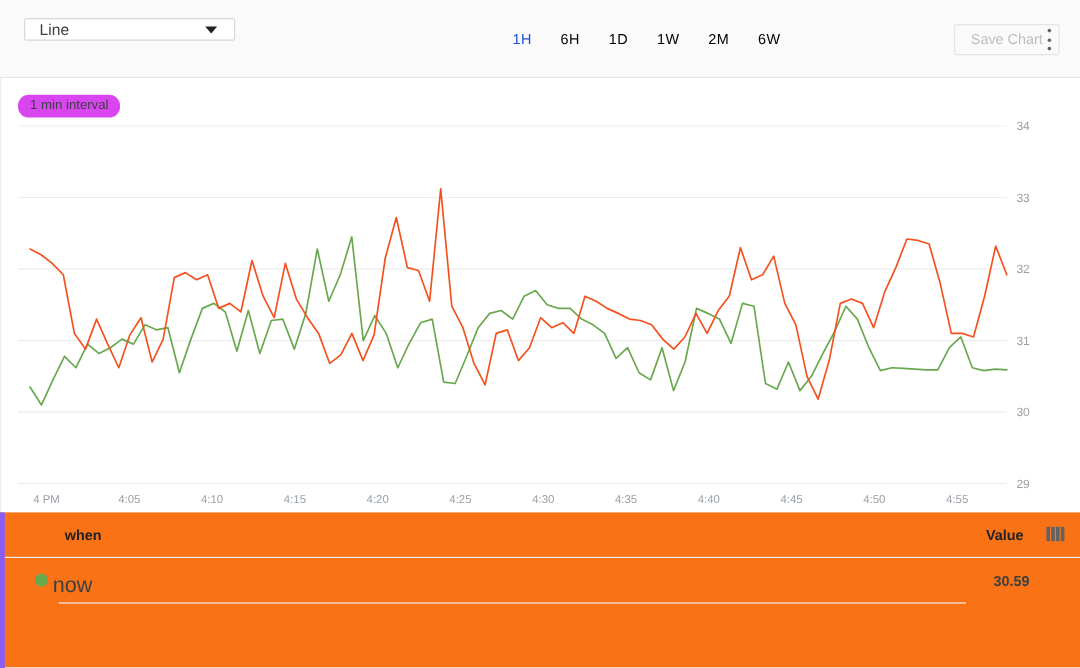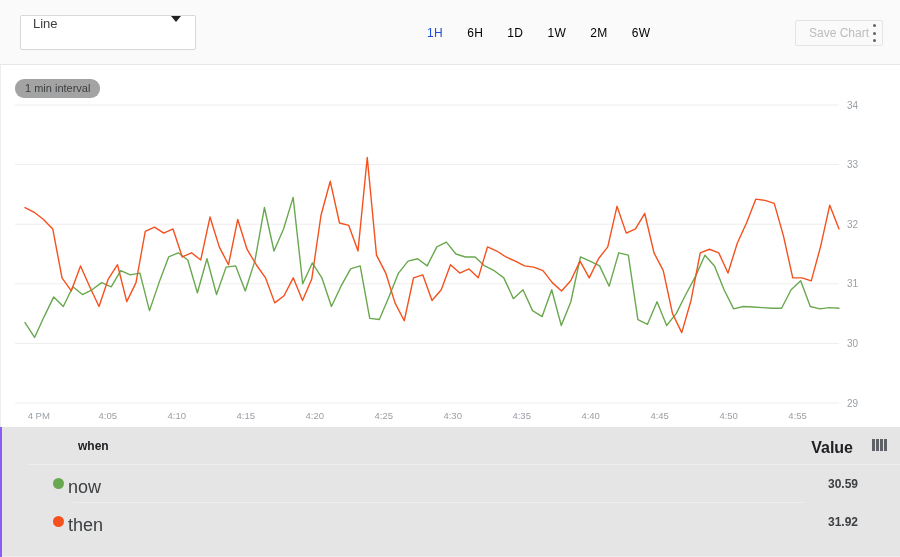--- a/index.html
+++ b/index.html
@@ -23,26 +23,27 @@
     left: 0; top: 0;
     width: 900px;
     height: 65px;
     background: #fafafa;
     border-bottom: 1px solid #e8e8e8;
     box-sizing: border-box;
   }
   .chart-type-select {
     position: absolute;
     left: 20px; top: 15px;
-    width: 176px; height: 35px;
+    width: 176px; height: 19px;
     background: #ffffff;
     border: 1px solid #d8d8d8;
     border-radius: 2px;
     box-sizing: border-box;
     display: flex;
+    align-items: center;
     cursor: pointer;
   }
   .chart-type-label {
     font-size: 13px;
     color: #3c4043;
     margin-left: 12px;
     flex: 1;
   }
   .caret {
     width: 0; height: 0;
@@ -112,21 +113,21 @@
     left: 0; top: 65px;
     width: 900px;
     height: 362px;
     background: #ffffff;
     border-left: 1px solid #ededed;
     box-sizing: border-box;
   }
   .interval-pill {
     position: absolute;
     left: 14px; top: 14px;
-    background: #a3a3a3;
+    background: #d946ef;
     color: #3c4043;
     font-size: 11px;
     border-radius: 9px;
     padding: 3px 10px 4px 10px;
     line-height: 12px;
     text-align: right;
   }
   .plot-svg {
     position: absolute;
     left: 0; top: 0;
@@ -145,41 +146,40 @@
     font-family: "Liberation Sans", sans-serif;
     text-anchor: middle;
   }
 
   
   .legend-table {
     position: absolute;
     left: 0; top: 427px;
     width: 900px;
     height: 130px;
-    background: #e5e5e5;
-    border-left: 2px solid #8b5cf6;
-    box-sizing: border-box;
-    padding-left: 26px;
+    background: #f97316;
+    border-left: 4px solid #8b5cf6;
+    box-sizing: border-box;
   }
   .lt-header {
     position: relative;
     height: 37px;
     border-bottom: 1px solid #ededed;
   }
   .lt-header .when {
     position: absolute;
     left: 50px; top: 12px;
     font-size: 12px;
     font-weight: bold;
     color: #202124;
   }
   .lt-header .value {
     position: absolute;
     right: 47px; top: 12px;
-    font-size: 16px;
+    font-size: 12px;
     font-weight: bold;
     color: #202124;
   }
   .cols-icon {
     position: absolute;
     right: 12px; top: 12px;
     width: 16px; height: 12px;
     display: flex;
     gap: 1px;
     cursor: pointer;
@@ -301,22 +301,17 @@
         <i></i>
       </span>
     </div>
     <div id="legend-rows">
         <div class="lt-row">
           <span class="dot" style="background: rgb(106, 168, 79);"></span>
           <span class="name">now</span>
           <span class="val">30.59</span>
           <span class="lt-divider"></span>
         </div>
-        <div class="lt-row">
-          <span class="dot" style="background: rgb(244, 81, 30);"></span>
-          <span class="name">then</span>
-          <span class="val">31.92</span>
-        </div>
       </div>
     <div class="lt-bottom-divider"></div>
   </div>
 
 </div>
 
 </body></html>

